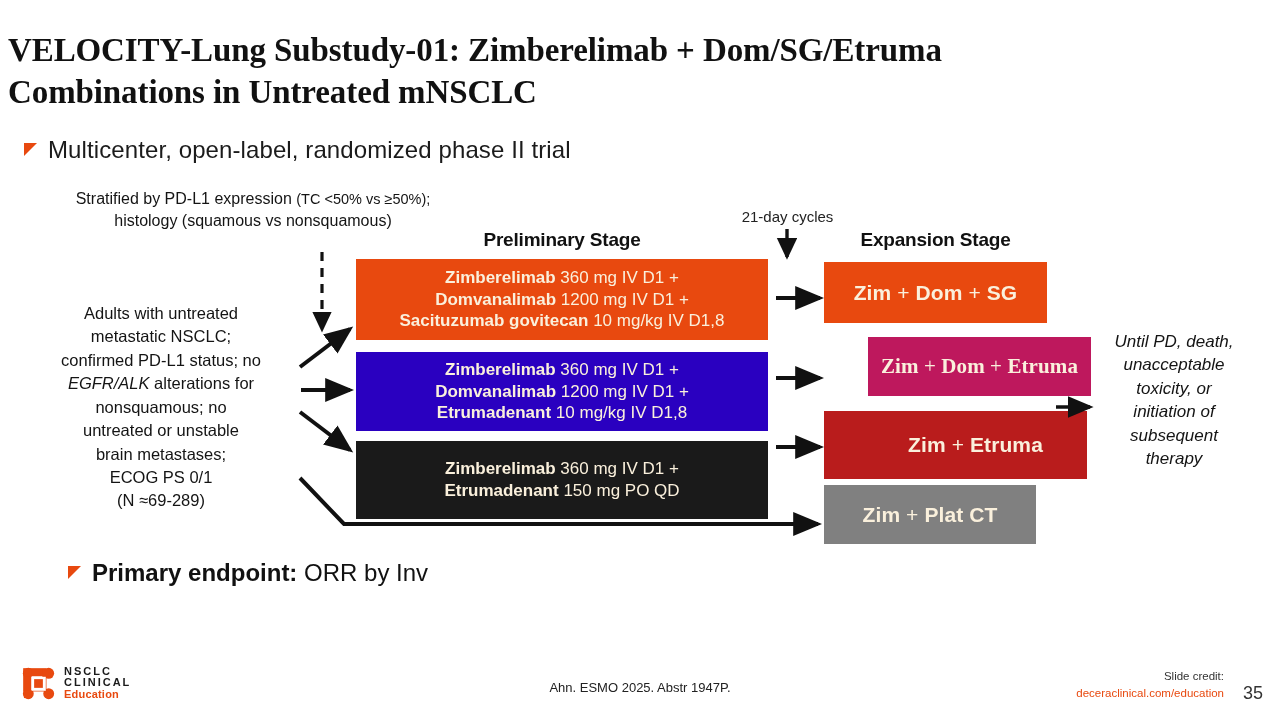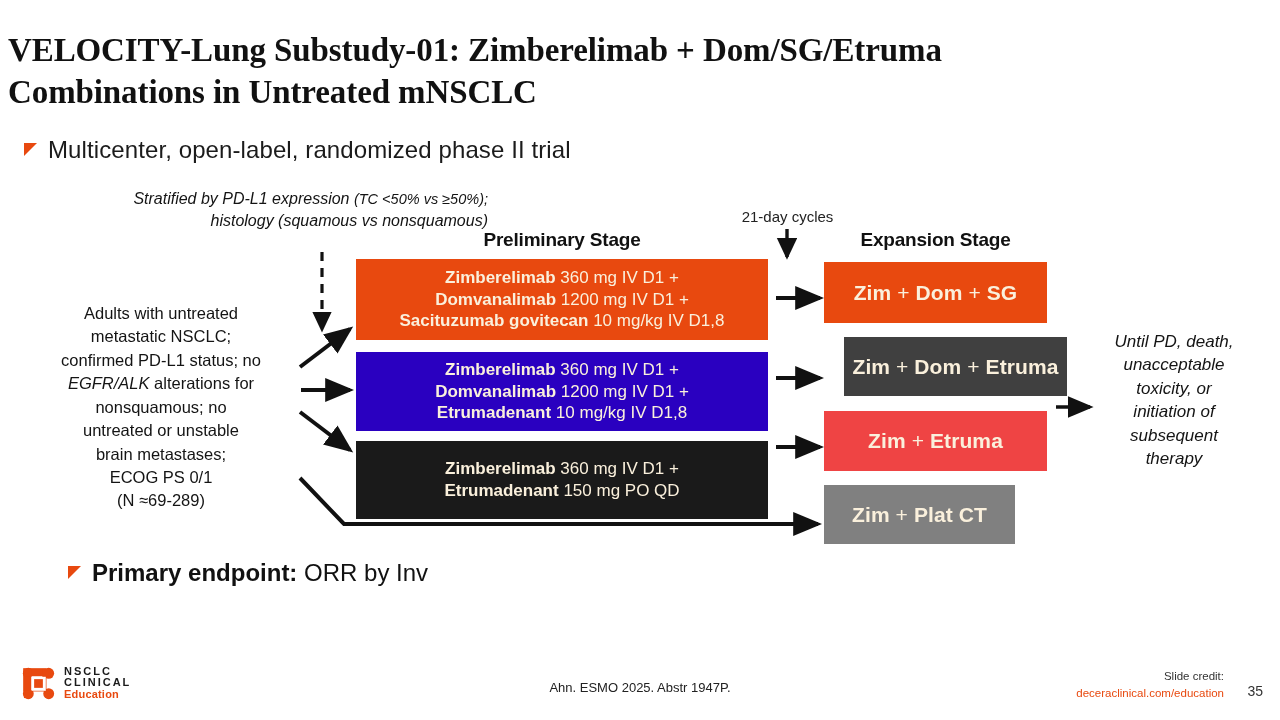--- a/index.html
+++ b/index.html
@@ -30,21 +30,21 @@
   #subtitle-row .txt{font-size:24px;color:#1b1b1b;line-height:1.2;letter-spacing:0.1px;}
 
   #pe-row{left:24px;top:559px;padding-left:44px;}
   #se-row{left:24px;top:613px;}
   #pe-row .txt,#se-row .txt{font-size:24px;line-height:1.2;color:#111;}
   .kw{font-weight:bold;}
 
   
   #strat{
     position:absolute;left:18px;top:188px;width:470px;
-    text-align:right;font-style:italic;font-size:16px;line-height:1.35;color:#141414;
+    text-align:center;font-size:16px;line-height:1.35;color:#141414;
   }
   #strat .sm{font-size:14.5px;}
 
   
   #population{
     position:absolute;left:30px;top:302px;width:262px;
     text-align:center;font-size:16.5px;line-height:1.42;color:#141414;
   }
   #population i{font-style:italic;}
 
@@ -68,23 +68,23 @@
   .tbox b{font-weight:bold;}
   #box-a{left:356px;top:259px;width:412px;height:81px;background:#E8490F;}
   #box-b{left:356px;top:352px;width:412px;height:79px;background:#2A00C0;}
   #box-c{left:356px;top:441px;width:412px;height:78px;background:#1A1A1A;}
 
   .ebox{
     position:absolute;display:flex;align-items:center;justify-content:center;
     text-align:left;color:#FAF0DC;font-size:21px;letter-spacing:0.1px;
   }
   #exp-1{left:824px;top:262px;width:223px;height:61px;background:#E8490F;}
-  #exp-2{left:844px;top:337px;width:223px;height:59px;background:#404040;}
-  #exp-3{left:824px;top:411px;width:223px;height:60px;background:#ef4444;}
-  #exp-4{left:824px;top:485px;width:191px;height:59px;background:#808080;}
+  #exp-2{left:868px;top:337px;width:223px;height:59px;background:#be185d;font-family:Liberation Serif, serif;}
+  #exp-3{left:824px;top:411px;width:223px;height:68px;background:#b91c1c;padding-left:40px;}
+  #exp-4{left:824px;top:485px;width:212px;height:59px;background:#808080;}
   .ebox b{font-weight:bold;}
   .ebox .plus{font-weight:normal;}
 
   
   #until{
     position:absolute;left:1078px;top:330px;width:192px;text-align:center;
     font-style:italic;font-size:17px;line-height:1.38;color:#141414;
   }
 
   
@@ -100,21 +100,21 @@
   #citation{
     position:absolute;left:420px;top:680px;width:440px;text-align:center;
     font-size:13px;color:#222;
   }
   #credit{
     position:absolute;right:56px;top:668px;text-align:right;
     font-size:11.5px;line-height:1.45;color:#333;
   }
   #credit .url{color:#E8490F;}
   #pagenum{
-    position:absolute;right:17px;top:683px;font-size:14px;color:#333;
+    position:absolute;right:17px;top:683px;font-size:18px;color:#333;
   }
 </style>
 </head>
 <body>
 
 <div class="slide">
 
   <div id="title">
     <span>VELOCITY-Lung Substudy-01: Zimberelimab + Dom/SG/Etruma</span>
     <span class="l2">Combinations in Untreated mNSCLC</span>

